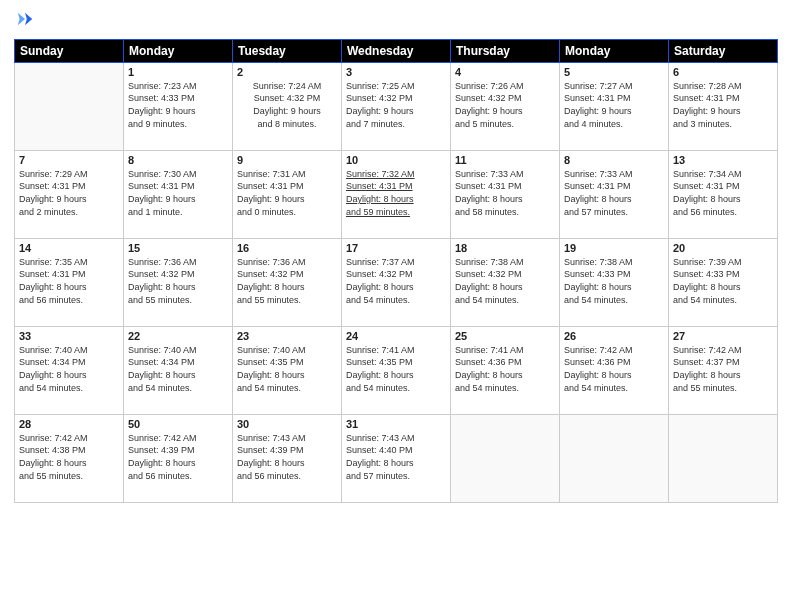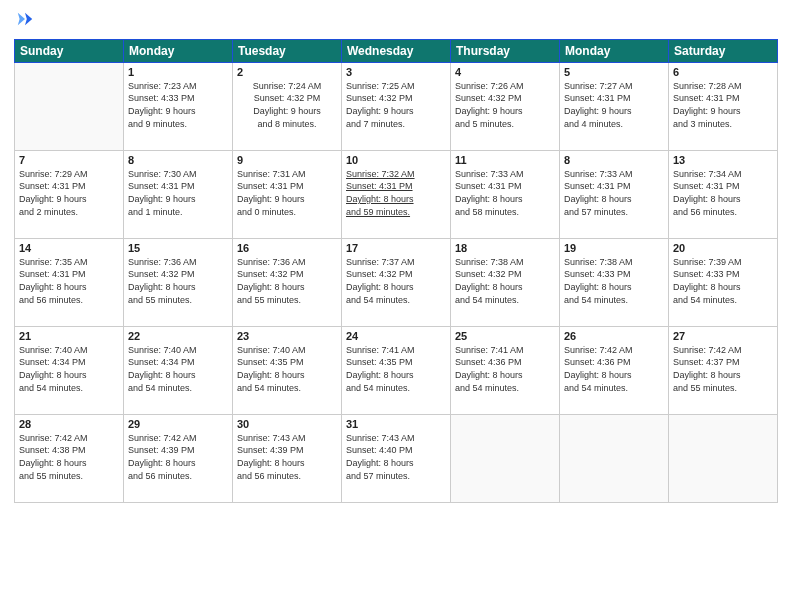--- a/index.html
+++ b/index.html
@@ -48,21 +48,21 @@
     .location {
       font-size: 14px;
       color: #444;
     }
     .calendar {
       width: 100%;
       border-collapse: collapse;
       table-layout: fixed;
     }
     .calendar th {
-      background: #0f766e;
+      background: #000000;
       color: #fff;
       font-size: 12px;
       font-weight: bold;
       padding: 4px 5px;
       text-align: left;
       border: 1px solid #1d4ed8;
     }
     .calendar td {
       border: 1px solid #ccc;
       vertical-align: top;
@@ -266,21 +266,21 @@
           <td>
             <div class="day-number">20</div>
             <div class="cell-info" style="white-space: pre-line;">Sunrise: 7:39 AM
 Sunset: 4:33 PM
 Daylight: 8 hours
 and 54 minutes.</div>
           </td>
         </tr>
         <tr>
           <td>
-            <div class="day-number">21</div>
+            <div class="day-number">33</div>
             <div class="cell-info" style="white-space: pre-line;">Sunrise: 7:40 AM
 Sunset: 4:34 PM
 Daylight: 8 hours
 and 54 minutes.</div>
           </td>
           <td>
             <div class="day-number">22</div>
             <div class="cell-info" style="white-space: pre-line;">Sunrise: 7:40 AM
 Sunset: 4:34 PM
 Daylight: 8 hours
@@ -324,21 +324,21 @@
         </tr>
         <tr>
           <td>
             <div class="day-number">28</div>
             <div class="cell-info" style="white-space: pre-line;">Sunrise: 7:42 AM
 Sunset: 4:38 PM
 Daylight: 8 hours
 and 55 minutes.</div>
           </td>
           <td>
-            <div class="day-number">29</div>
+            <div class="day-number">50</div>
             <div class="cell-info" style="white-space: pre-line;">Sunrise: 7:42 AM
 Sunset: 4:39 PM
 Daylight: 8 hours
 and 56 minutes.</div>
           </td>
           <td>
             <div class="day-number">30</div>
             <div class="cell-info" style="white-space: pre-line;">Sunrise: 7:43 AM
 Sunset: 4:39 PM
 Daylight: 8 hours

